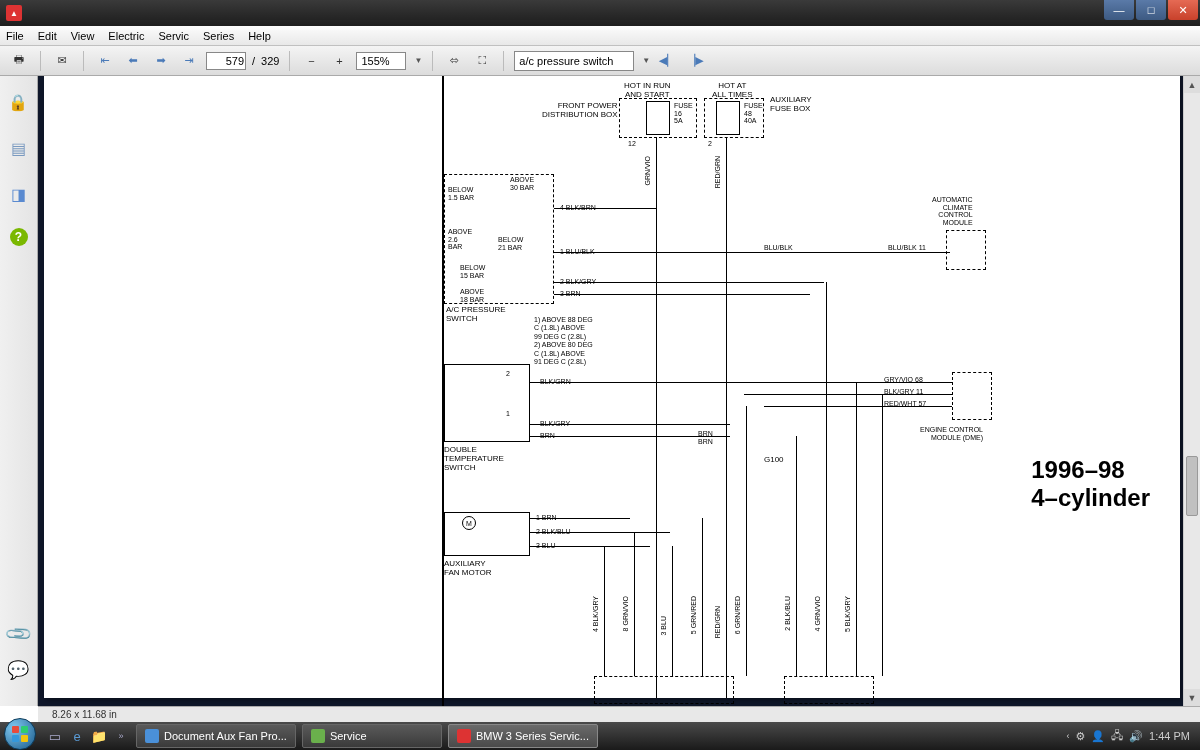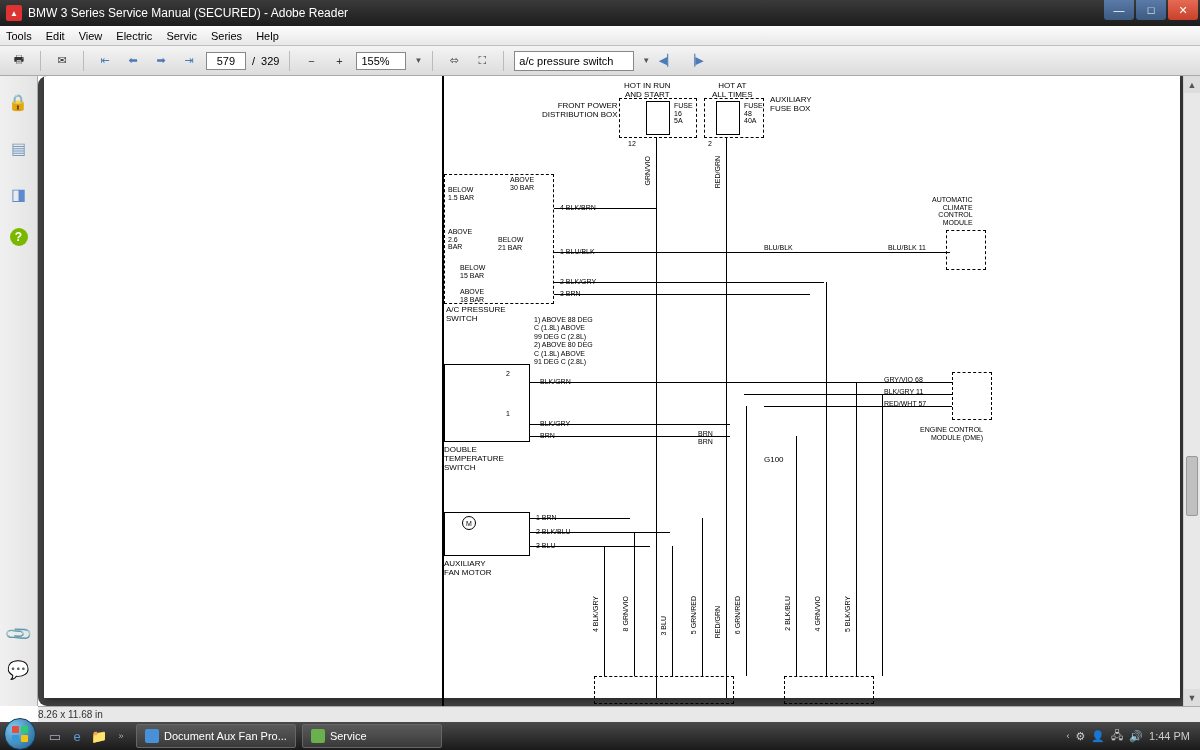--- a/index.html
+++ b/index.html
@@ -16,50 +16,50 @@
 .btn-close { background: linear-gradient(to bottom, #e56a54, #c8412b); width: 46px; }
 
 
 .menubar { height: 20px; background: linear-gradient(to bottom, #fcfcfc, #e8e8e8); border-bottom: 1px solid #c0c0c0; display: flex; align-items: center; padding-left: 6px; font-size: 11px; }
 .menubar span { margin-right: 14px; cursor: default; }
 
 
 .toolbar { height: 30px; background: linear-gradient(to bottom, #f4f4f4, #dcdcdc); border-bottom: 1px solid #aaa; display: flex; align-items: center; padding-left: 8px; gap: 6px; font-size: 11px; }
 .tool-btn { width: 22px; height: 22px; display: flex; align-items: center; justify-content: center; border: 1px solid transparent; border-radius: 2px; color: #333; }
 .sep { width: 1px; height: 20px; background: #bbb; margin: 0 4px; }
-.page-input { width: 40px; height: 18px; text-align: right; border: 1px solid #888; font-size: 11px; padding-right: 10px; }
+.page-input { width: 40px; height: 18px; text-align: right; border: 1px solid #888; font-size: 11px; padding-right: 1px; }
 .zoom-input { width: 50px; height: 18px; border: 1px solid #888; font-size: 11px; padding-left: 4px; }
 .search-box { width: 120px; height: 20px; border: 1px solid #888; font-size: 11px; padding-left: 4px; }
 .dropdown-arrow { font-size: 8px; color: #555; margin-left: 2px; }
 
 
 .sidebar { position: absolute; left: 0; top: 76px; width: 38px; height: 630px; background: linear-gradient(to right, #f0f0f0, #e4e4e4); border-right: 1px solid #aaa; display: flex; flex-direction: column; align-items: center; padding-top: 14px; gap: 22px; }
 .side-btn { width: 24px; height: 24px; display: flex; align-items: center; justify-content: center; font-size: 16px; color: #555; }
 .lock { color: #d9a23a; }
 .question { width: 18px; height: 18px; background: #7ab800; border-radius: 50%; color: #fff; font-size: 12px; font-weight: bold; }
 .clip { position: absolute; bottom: 60px; color: #888; font-size: 18px; transform: rotate(-45deg); }
 .bubble { position: absolute; bottom: 24px; color: #e8a838; font-size: 18px; }
 
 
-.doc-area { position: absolute; left: 38px; top: 76px; right: 0; bottom: 44px; background: #404040; overflow: hidden; border-radius: 9px; }
+.doc-area { position: absolute; left: 38px; top: 76px; right: 0; bottom: 44px; background: #0f172a; overflow: hidden; }
 .page { position: absolute; left: 6px; top: 0; right: 20px; bottom: 8px; background: #fff; box-shadow: 2px 2px 6px rgba(0,0,0,0.4); }
 
 
 .diagram { position: absolute; inset: 0; font-family: Arial, sans-serif; font-size: 9px; color: #000; }
 .dlabel { position: absolute; font-size: 8px; line-height: 1.1; white-space: nowrap; }
 .dbox { position: absolute; border: 1px solid #000; }
 .dashed { border-style: dashed; }
 .vline { position: absolute; width: 1px; background: #000; }
 .hline { position: absolute; height: 1px; background: #000; }
 .vtext { writing-mode: vertical-rl; transform: rotate(180deg); font-size: 7px; }
 
 .year-label { position: absolute; right: 30px; top: 380px; font-size: 24px; font-weight: bold; font-family: Arial; }
 
 
-.statusbar { position: absolute; left: 38px; right: 0; bottom: 28px; height: 16px; background: #e8e8e8; border-top: 1px solid #aaa; font-size: 10px; display: flex; align-items: center; color: #333; }
+.statusbar { position: absolute; left: 38px; right: 0; bottom: 28px; height: 16px; background: #e8e8e8; border-top: 1px solid #aaa; font-size: 10px; display: flex; align-items: center; padding-left: 14px; color: #333; }
 
 
 .vscroll { position: absolute; right: 0; top: 76px; width: 17px; bottom: 44px; background: #e8e8e8; border-left: 1px solid #ccc; }
 .vscroll .thumb { position: absolute; left: 2px; right: 2px; top: 380px; height: 60px; background: #c0c0c0; border: 1px solid #999; border-radius: 2px; }
 .vscroll .arr { position: absolute; left: 0; right: 0; height: 17px; display: flex; align-items: center; justify-content: center; font-size: 9px; color: #555; background: #ddd; }
 .vscroll .arr.up { top: 0; }
 .vscroll .arr.down { bottom: 0; }
 
 
 .taskbar { position: absolute; left: 0; right: 0; bottom: 0; height: 28px; background: linear-gradient(to bottom, #4a4a4a 0%, #1a1a1a 100%); display: flex; align-items: center; }
@@ -77,30 +77,29 @@
 .task-item.active { background: linear-gradient(to bottom, #6a6a6a, #4a4a4a); border-color: #888; }
 .task-icon { width: 14px; height: 14px; border-radius: 2px; flex-shrink: 0; }
 .tray { margin-left: auto; display: flex; align-items: center; gap: 6px; padding-right: 10px; color: #ccc; font-size: 10px; }
 .tray span { font-size: 11px; }
 </style>
 </head>
 <body>
 
 <div class="titlebar">
   <div class="pdf-icon">▲</div>
-  <span class="titlebar-text">BMW 3 Series Service Manual (SECURED) - Adobe Reader</span>
   <div class="window-controls">
     <div class="btn btn-min">—</div>
     <div class="btn btn-max">□</div>
     <div class="btn btn-close">✕</div>
   </div>
 </div>
 
 <div class="menubar">
-  <span>Tools</span>
+  <span>File</span>
   <span>Edit</span>
   <span>View</span>
   <span>Electric</span>
   <span>Servic</span>
   <span>Series</span>
   <span>Help</span>
 </div>
 
 <div class="toolbar">
   <div class="tool-btn">🖶</div>
@@ -237,20 +236,21 @@
       <div class="dlabel vtext" style="left:616px; top:540px">3   BLU</div>
       <div class="dlabel vtext" style="left:646px; top:520px">5   GRN/RED</div>
       <div class="dlabel vtext" style="left:670px; top:530px">RED/GRN</div>
       <div class="dlabel vtext" style="left:690px; top:520px">6   GRN/RED</div>
       <div class="dlabel vtext" style="left:740px; top:520px">2   BLK/BLU</div>
       <div class="dlabel vtext" style="left:770px; top:520px">4   GRN/VIO</div>
       <div class="dlabel vtext" style="left:800px; top:520px">5   BLK/GRY</div>
 
       <div class="vline" style="left:398px; top:0px; height:630px; width:2px"></div>
 
+      <div class="year-label">1996–98<br>4–cylinder</div>
     </div>
   </div>
 </div>
 
 <div class="vscroll">
   <div class="arr up">▲</div>
   <div class="thumb"></div>
   <div class="arr down">▼</div>
 </div>
 
@@ -276,20 +276,24 @@
     <div class="qi" style="font-size:9px">»</div>
   </div>
   <div class="task-item">
     <div class="task-icon" style="background:#4a90d9"></div>
     <span>Document Aux Fan Pro...</span>
   </div>
   <div class="task-item">
     <div class="task-icon" style="background:#6ab04c"></div>
     <span>Service</span>
   </div>
+  <div class="task-item active">
+    <div class="task-icon" style="background:#d33"></div>
+    <span>BMW 3 Series Servic...</span>
+  </div>
   <div class="tray">
     <span style="font-size:9px">‹</span>
     <span>⚙</span>
     <span>👤</span>
     <span>🖧</span>
     <span>🔊</span>
     <span>1:44 PM</span>
   </div>
 </div>
 

